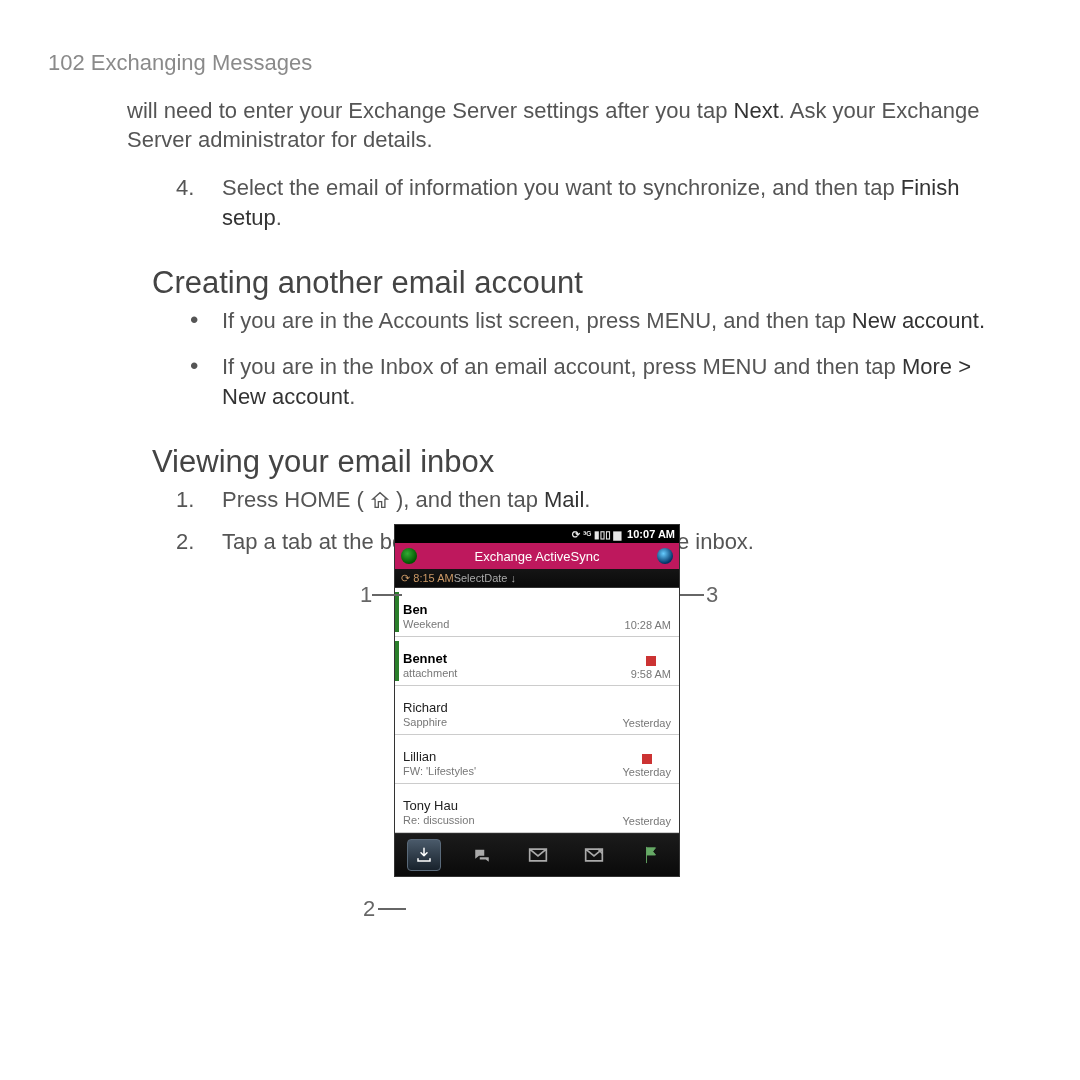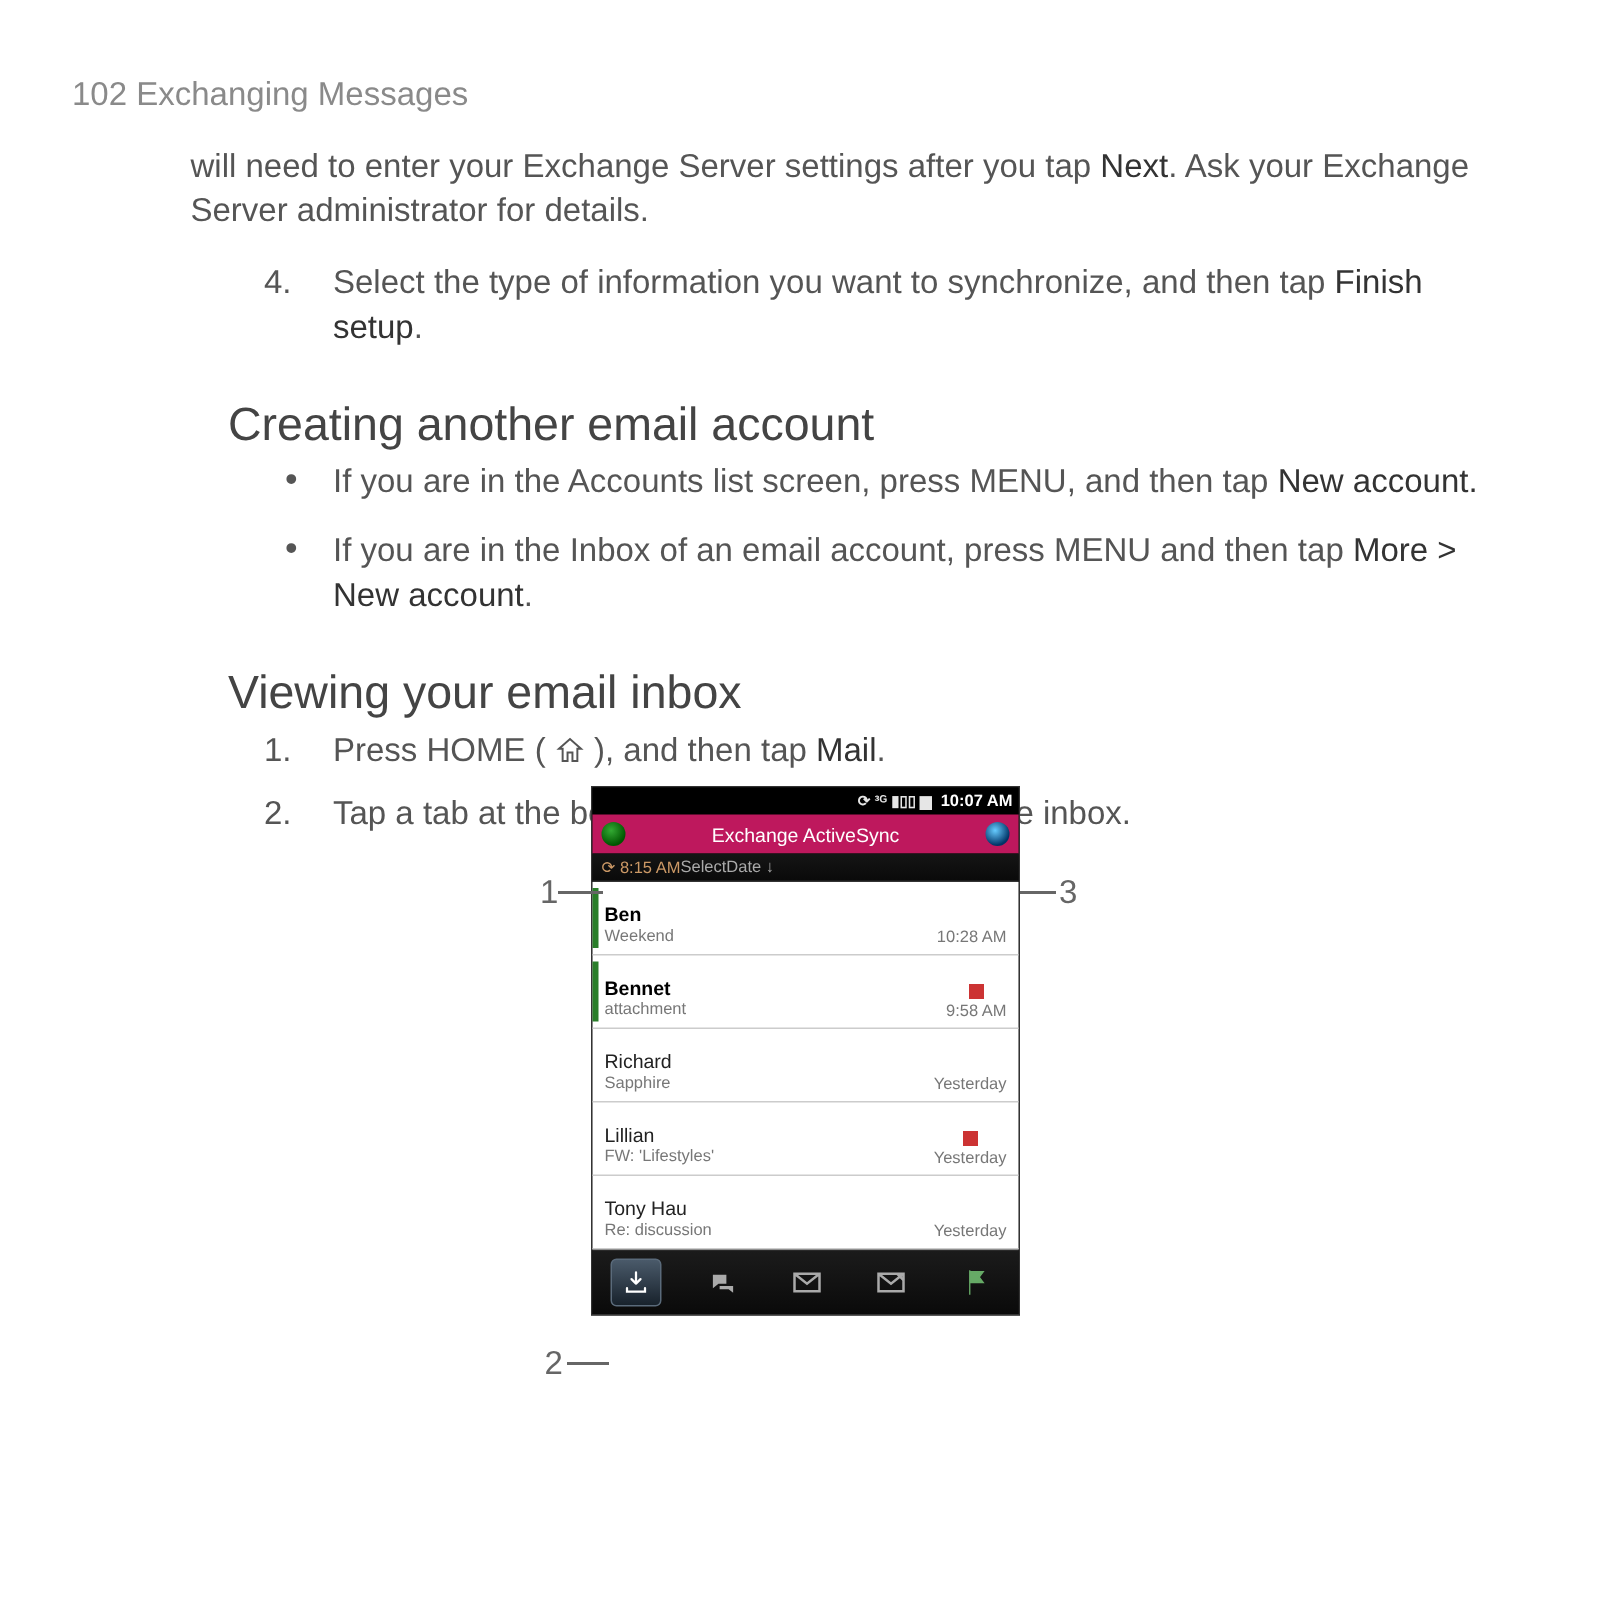--- a/index.html
+++ b/index.html
@@ -105,21 +105,21 @@
 
 <div class="page">
   <div class="hdr">102  Exchanging Messages</div>
 
   <div class="indent-block">
     <span>will need to enter your Exchange Server settings after you tap </span><span class="strong">Next</span><span>. Ask your Exchange Server administrator for details.</span>
   </div>
 
   <ol class="steps">
     <li data-num="4">
-      <span>Select the type of information you want to synchronize, and then tap </span><span class="strong">Finish setup</span><span>.</span>
+      <span>Select the email of information you want to synchronize, and then tap </span><span class="strong">Finish setup</span><span>.</span>
     </li>
   </ol>
 
   <div class="h2">Creating another email account</div>
   <ul class="bul">
     <li>
       <span>If you are in the Accounts list screen, press MENU, and then tap </span><span class="strong">New account.</span>
     </li>
     <li>
       <span>If you are in the Inbox of an email account, press MENU and then tap </span><span class="strong">More &gt; New account</span><span>.</span>

